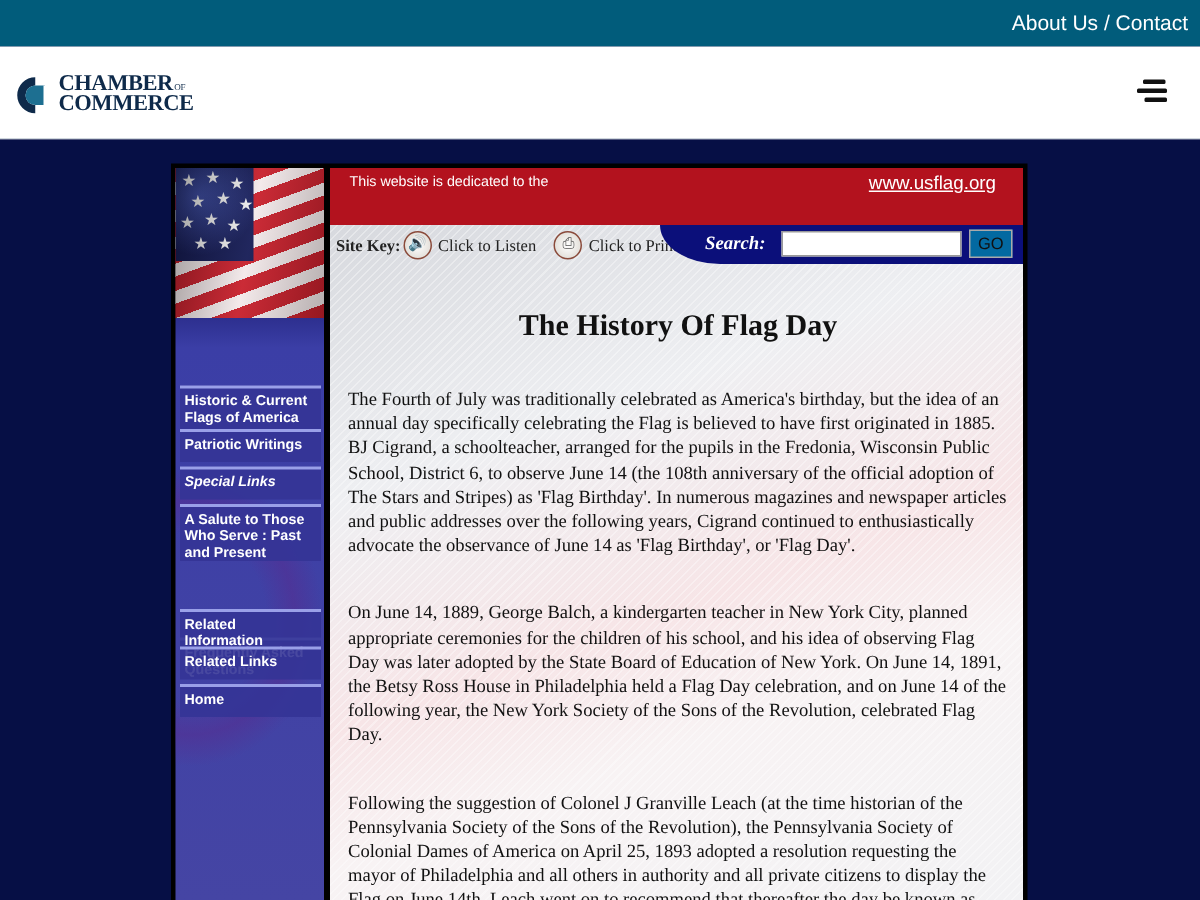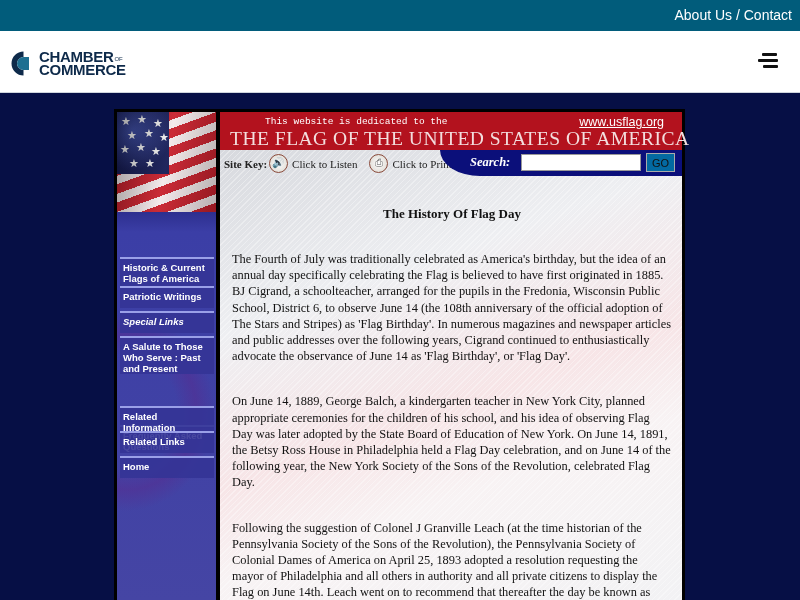--- a/index.html
+++ b/index.html
@@ -5,21 +5,21 @@
   * { box-sizing: border-box; margin: 0; padding: 0; }
   html, body { width: 800px; height: 600px; overflow: hidden; background: #060f45; }
   body { position: relative; font-family: "Liberation Serif", serif; }
 
   .topbar { position: absolute; left: 0; top: 0; width: 800px; height: 31px; background: #015c7b; }
   .topbar .toplink { position: absolute; right: 8px; top: 7px; color: #ffffff; font-family: "Liberation Sans", sans-serif; font-size: 14px; text-decoration: none; }
 
   .header { position: absolute; left: 0; top: 31px; width: 800px; height: 62px; background: #ffffff; border-bottom: 1px solid #cfd6dd; }
   .logo { position: absolute; left: 10px; top: 16px; height: 32px; display: flex; align-items: center; }
   .logo-mark { width: 27px; height: 27px; position: relative; margin-right: 2px; }
-  .logo-words { display: flex; flex-direction: column; line-height: 13px; font-family: Liberation Sans, sans-serif; font-weight: bold; color: #0e2a4a; font-size: 15px; letter-spacing: -0.3px; justify-content: flex-end; }
+  .logo-words { display: flex; flex-direction: column; line-height: 13px; font-family: Liberation Serif, serif; font-weight: bold; color: #0e2a4a; font-size: 15px; letter-spacing: -0.3px; justify-content: flex-end; }
   .logo-words .row1 { display: flex; align-items: flex-end; }
   .logo-words .of { font-size: 6px; font-weight: normal; margin-left: 1px; line-height: 8px; }
   .hamburger { position: absolute; right: 20px; top: 20px; width: 22px; height: 20px; cursor: pointer; }
   .hamburger span { position: absolute; height: 3px; background: #111; border-radius: 1px; }
 
   .navy { position: absolute; left: 0; top: 93px; width: 800px; height: 507px; background: #060f45; }
 
   .frame { position: absolute; left: 114px; top: 109px; width: 571px; height: 491px; background: #000000; }
 
   
@@ -32,42 +32,42 @@
 
   .sidebar { position: absolute; left: 117px; top: 212px; width: 99px; height: 388px;
     background: linear-gradient(180deg, #2d2f8f 0px, #3b3ea6 20px, #4545a4 100%); }
   .sidebar .swoosh { position: absolute; left: 0; top: 100px; width: 99px; height: 200px;
     background: radial-gradient(ellipse at 10% 50%, rgba(80,40,140,0.0) 40%, rgba(90,40,140,0.45) 55%, rgba(0,0,0,0) 70%); }
   .navitem { position: absolute; left: 3px; width: 94px; background: rgba(52,52,150,0.9); border-top: 2px solid #9aa0e8; cursor: pointer; }
   .navitem .lbl { display: block; padding: 3px 3px 3px 3px; font-family: "Liberation Sans", sans-serif; font-weight: bold; font-size: 9.5px; line-height: 11px; color: #ffffff; }
 
   
   .banner { position: absolute; left: 220px; top: 112px; width: 462px; height: 38px; background: #b3121e; }
-  .banner .dedicated { position: absolute; left: 13px; top: 4px; font-family: Liberation Mono, monospace; font-size: 9.5px; color: #ffffff; margin-left: 32px; }
+  .banner .dedicated { position: absolute; left: 13px; top: 4px; font-family: Liberation Sans, sans-serif; font-size: 9.5px; color: #ffffff; }
   .banner .url { position: absolute; right: 18px; top: 3px; font-family: "Liberation Sans", sans-serif; font-size: 12.5px; color: #ffffff; text-decoration: underline; }
   .banner .bigtitle { position: absolute; left: 10px; top: 16px; font-family: "Liberation Serif", serif; font-size: 19.5px; color: #f3dede; letter-spacing: 0.5px; white-space: nowrap; }
 
   .content { position: absolute; left: 220px; top: 150px; width: 462px; height: 450px; overflow: hidden;
     background:
       repeating-linear-gradient(135deg, rgba(255,255,255,0.0) 0px, rgba(255,255,255,0.0) 3px, rgba(255,255,255,0.35) 3px, rgba(255,255,255,0.35) 4px),
       linear-gradient(160deg, #d7d9de 0%, #eeeff2 30%, #f7e5e7 55%, #f8f3f4 70%, #f2f2f4 100%); }
 
   .sitekey { position: absolute; left: 4px; top: 4px; display: flex; align-items: center; font-size: 11px; color: #222; white-space: nowrap; }
   .sitekey .key-label { font-weight: bold; font-size: 11px; }
   .roundicon { display: inline-block; width: 19px; height: 19px; border-radius: 50%; border: 1.5px solid #8a4a3a; background: radial-gradient(circle, #ffffff, #d9d4cc); margin: 0 4px 0 2px; position: relative; cursor: pointer; }
   .roundicon .g { position: absolute; left: 0; top: 2px; width: 100%; text-align: center; font-size: 10px; line-height: 12px; color: #555; }
   .sitekey .act { margin-right: 10px; cursor: pointer; }
 
   .searchbar { position: absolute; right: 0; top: 0; width: 242px; height: 26px; background: #0b0f7a; border-bottom-left-radius: 40px 26px; }
   .searchbar .slabel { position: absolute; left: 30px; top: 5px; font-family: "Liberation Serif", serif; font-style: italic; font-weight: bold; font-size: 12.5px; color: #ffffff; }
   .searchbar .sinput { position: absolute; left: 81px; top: 4px; width: 120px; height: 17px; border: 1px solid #999; background: #ffffff; font-size: 11px; }
   .searchbar .go { position: absolute; left: 206px; top: 3px; width: 29px; height: 19px; background: #0369a1; border: 1px solid #aaa; font-family: "Liberation Sans", sans-serif; font-size: 11px; color: #111; cursor: pointer; }
 
   .article { position: absolute; left: 12px; top: 56px; width: 440px; color: #111; }
-  .article h1 { text-align: center; font-family: "Liberation Serif", serif; font-weight: bold; font-size: 13px; margin-bottom: 18px; }
+  .article h1 { text-align: center; font-family: "Liberation Serif", serif; font-weight: bold; font-size: 20px; margin-bottom: 18px; }
   .article p { font-family: "Liberation Serif", serif; font-size: 12.4px; line-height: 16.2px; margin-bottom: 13px; margin-top: 29px; }
 </style>
 </head>
 <body>
 
 <div class="topbar">
   <a class="toplink">About Us / Contact</a>
 </div>
 
 <div class="header">
@@ -137,21 +137,20 @@
     <span class="lbl">Related Links</span>
   </div>
   <div class="navitem" style="top:244px; height:22px;">
     <span class="lbl">Home</span>
   </div>
 </div>
 
 <div class="banner">
   <span class="dedicated">This website is dedicated to the</span>
   <span class="url">www.usflag.org</span>
-  <span class="bigtitle">THE FLAG OF THE UNITED STATES OF AMERICA</span>
 </div>
 
 <div class="content">
   <div class="sitekey">
     <span class="key-label">Site Key:</span>
     <span class="roundicon">
         <span class="g">🔊</span>
       </span>
     <span class="act">Click to Listen</span>
     <span class="roundicon">

